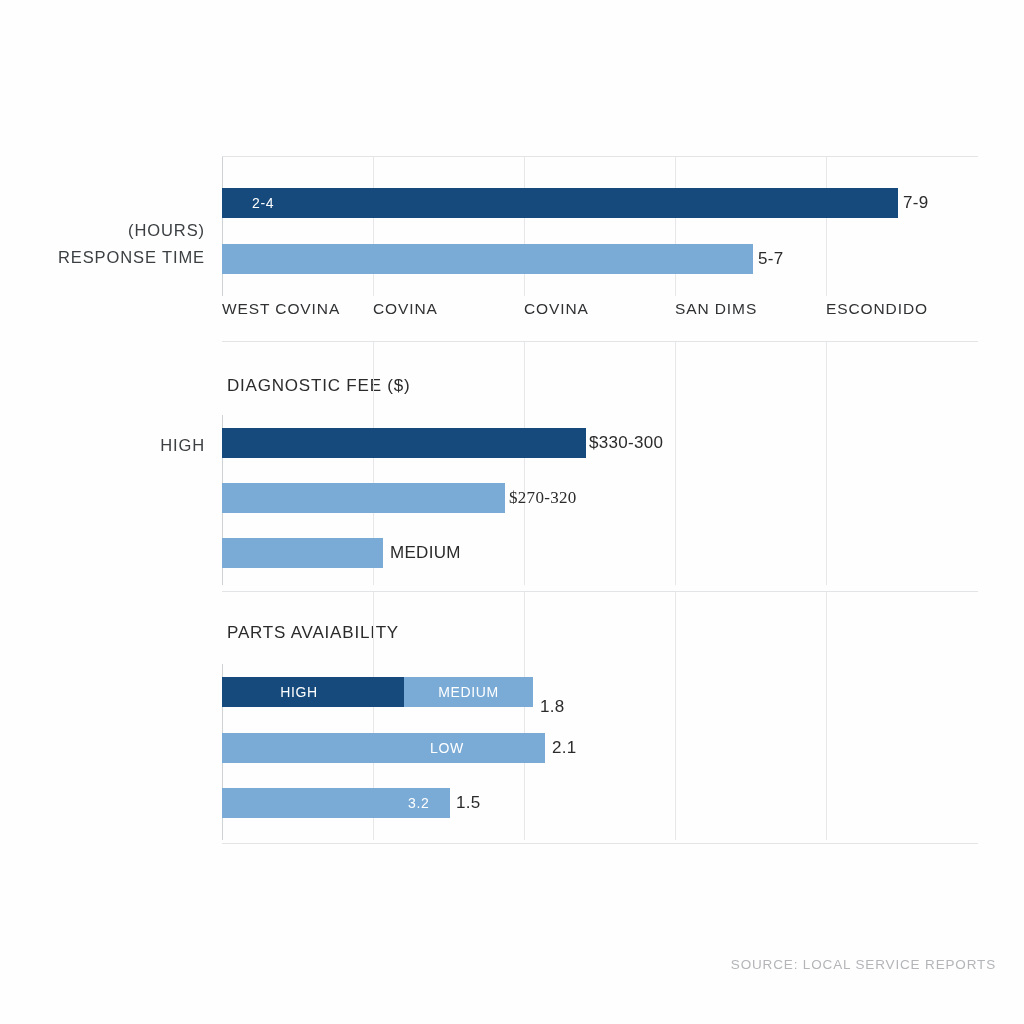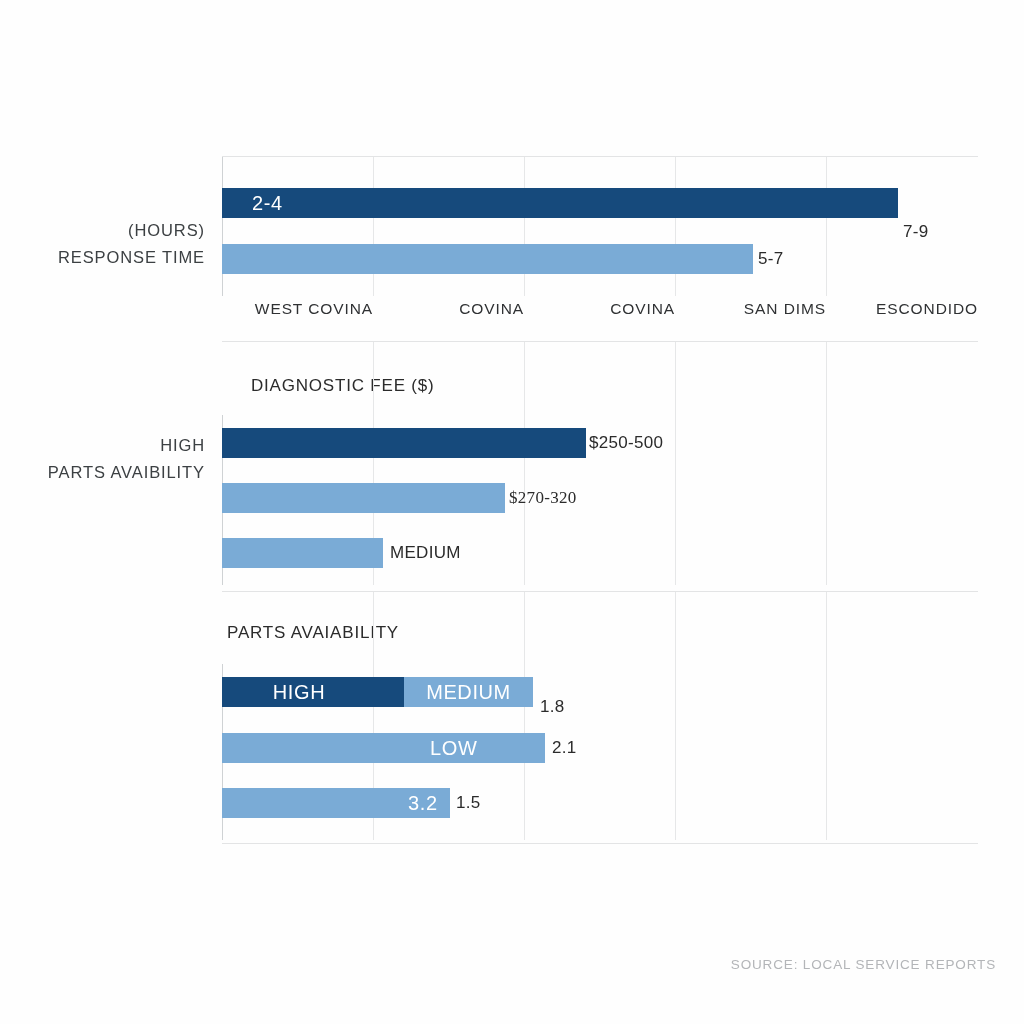--- a/index.html
+++ b/index.html
@@ -76,35 +76,35 @@
     color: #2b2b2b;
     font-size: 17px;
     letter-spacing: 0.3px;
     line-height: 30px;
     white-space: nowrap;
   }
   
   .val-in {
     position: absolute;
     color: #ffffff;
-    font-size: 20px;
+    font-size: 14px;
     letter-spacing: 0.6px;
     line-height: 30px;
     white-space: nowrap;
     font-weight: 400;
   }
   .val-in.center { text-align: center; }
 
   
   .cat-label {
     position: absolute;
     color: #2f3133;
     font-size: 15.5px;
     letter-spacing: 0.9px;
-    text-align: right;
+    text-align: left;
     white-space: nowrap;
   }
 
   
   .source-note {
     position: absolute;
     right: 28px;
     bottom: 52px;
     color: #b3b5b8;
     font-size: 13.5px;
@@ -125,48 +125,47 @@
   <div class="gridline" style="left:826px; top:157px; height:139px;"></div>
   <div class="axis-line" style="left:222px; top:157px; height:139px;"></div>
 
   <div class="row-label" style="top:217px;">
     <div>(HOURS)</div>
     <div>RESPONSE TIME</div>
   </div>
 
   <div class="bar dark" style="left:222px; top:188px; width:676px;"></div>
   <div class="val-in" style="left:252px; top:188px;">2-4</div>
-  <div class="val-out" style="left:903px; top:188px;margin-top:29px;">7-9</div>
+  <div class="val-out" style="left:903px; top:188px;">7-9</div>
 
   <div class="bar light" style="left:222px; top:244px; width:531px;"></div>
   <div class="val-out" style="left:758px; top:244px;">5-7</div>
 
   <div class="cat-label" style="left:222px; top:300px; width:151px;">WEST COVINA</div>
   <div class="cat-label" style="left:373px; top:300px; width:151px;">COVINA</div>
   <div class="cat-label" style="left:524px; top:300px; width:151px;">COVINA</div>
   <div class="cat-label" style="left:675px; top:300px; width:151px;">SAN DIMS</div>
   <div class="cat-label" style="left:826px; top:300px; width:152px;">ESCONDIDO</div>
 
   <div class="hrule" style="left:222px; top:341px; width:756px;"></div>
 
-  <div class="panel-title" style="left:227px; top:376px;margin-left:24px;">DIAGNOSTIC FEE ($)</div>
+  <div class="panel-title" style="left:227px; top:376px;">DIAGNOSTIC FEE ($)</div>
 
   <div class="gridline" style="left:373px; top:342px; height:243px;"></div>
   <div class="gridline" style="left:524px; top:342px; height:243px;"></div>
   <div class="gridline" style="left:675px; top:342px; height:243px;"></div>
   <div class="gridline" style="left:826px; top:342px; height:243px;"></div>
   <div class="axis-line" style="left:222px; top:415px; height:170px;"></div>
 
   <div class="row-label" style="top:432px;">
     <div>HIGH</div>
-    <div>PARTS AVAIBILITY</div>
   </div>
 
   <div class="bar dark" style="left:222px; top:428px; width:364px;"></div>
-  <div class="val-out" style="left:589px; top:428px;">$250-500</div>
+  <div class="val-out" style="left:589px; top:428px;">$330-300</div>
 
   <div class="bar light" style="left:222px; top:483px; width:283px;"></div>
   <div class="val-out" style="left:509px; top:483px;font-family:Liberation Serif, serif;">$270-320</div>
 
   <div class="bar light" style="left:222px; top:538px; width:161px;"></div>
   <div class="val-out" style="left:390px; top:538px;">MEDIUM</div>
 
   <div class="hrule" style="left:222px; top:591px; width:756px;"></div>
 
   <div class="panel-title" style="left:227px; top:623px;">PARTS AVAIABILITY</div>

